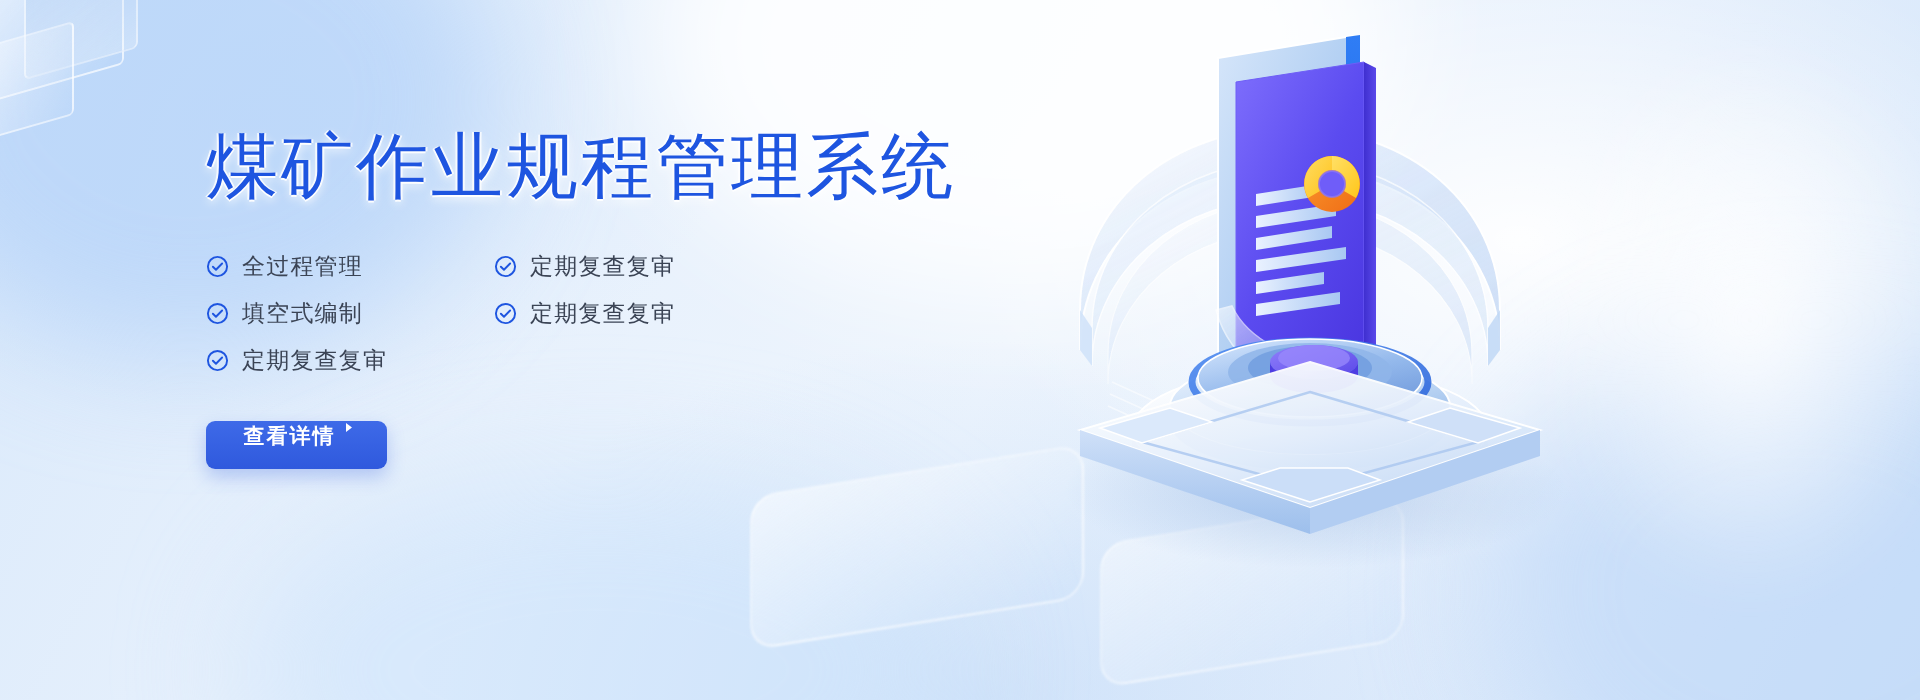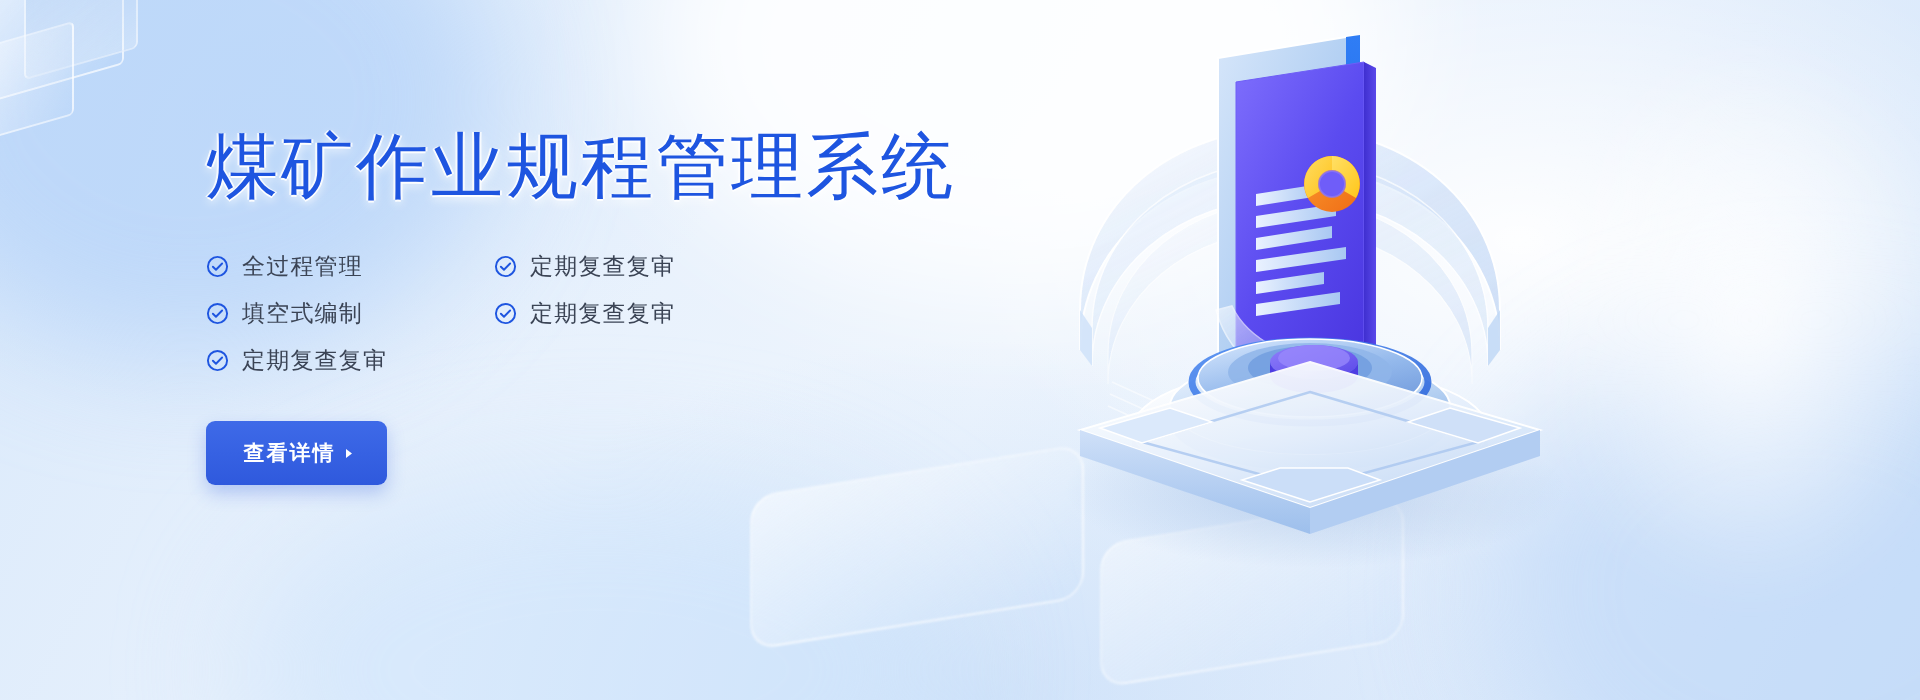--- a/index.html
+++ b/index.html
@@ -53,24 +53,24 @@
   }
   .features{position:absolute;left:0;top:243px;width:600px;}
   .frow{display:flex;align-items:center;height:47px;}
   .fcell{display:flex;align-items:center;}
   .fcell.left{width:288px;}
   .fcell.right{width:300px;}
   .chk{width:23px;height:23px;flex:0 0 23px;margin-right:13px;display:block;}
   .flabel{font-size:23px;color:#3b4455;letter-spacing:1.2px;line-height:1;
     font-family:"Liberation Sans","DejaVu Sans",sans-serif;}
   .cta{
-    position:absolute;left:0;top:421px;width:181px;height:64px;border-radius:9px;
+    position:absolute;left:0;top:421px;width:181px;height:48px;border-radius:9px;
     background:linear-gradient(180deg,#3e6ae8 0%,#2f59dd 100%);
     box-shadow:0 8px 18px rgba(47,89,221,.28);
-    display:flex;align-items:center;justify-content:center;cursor:pointer;border:none;padding-left:10px;
+    display:flex;justify-content:center;cursor:pointer;border:none;padding-left:10px;
   }
   .cta-label{font-size:21px;color:#fff;font-weight:bold;letter-spacing:2px;}
   .cta-arrow{margin-left:9px;display:block;}
 
   
   .art{position:absolute;left:980px;top:10px;width:620px;height:560px;}
   .art svg{display:block;}
 </style>
 </head>
 <body>

